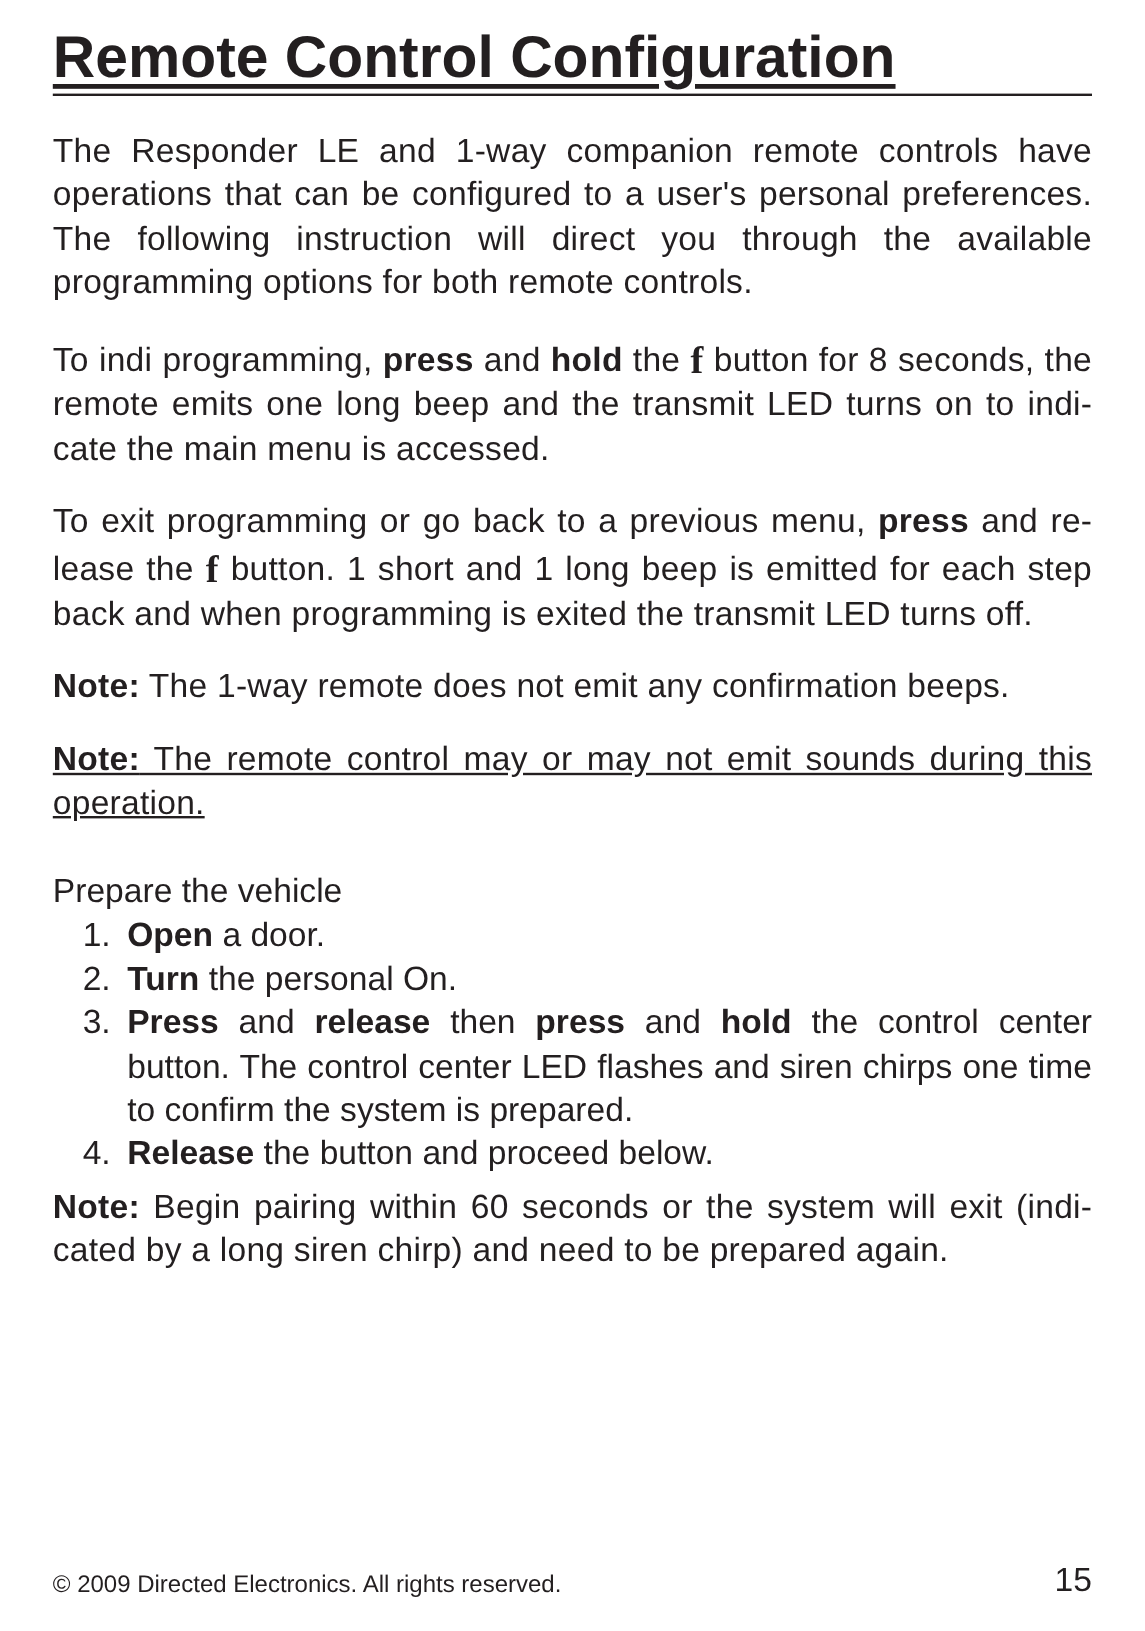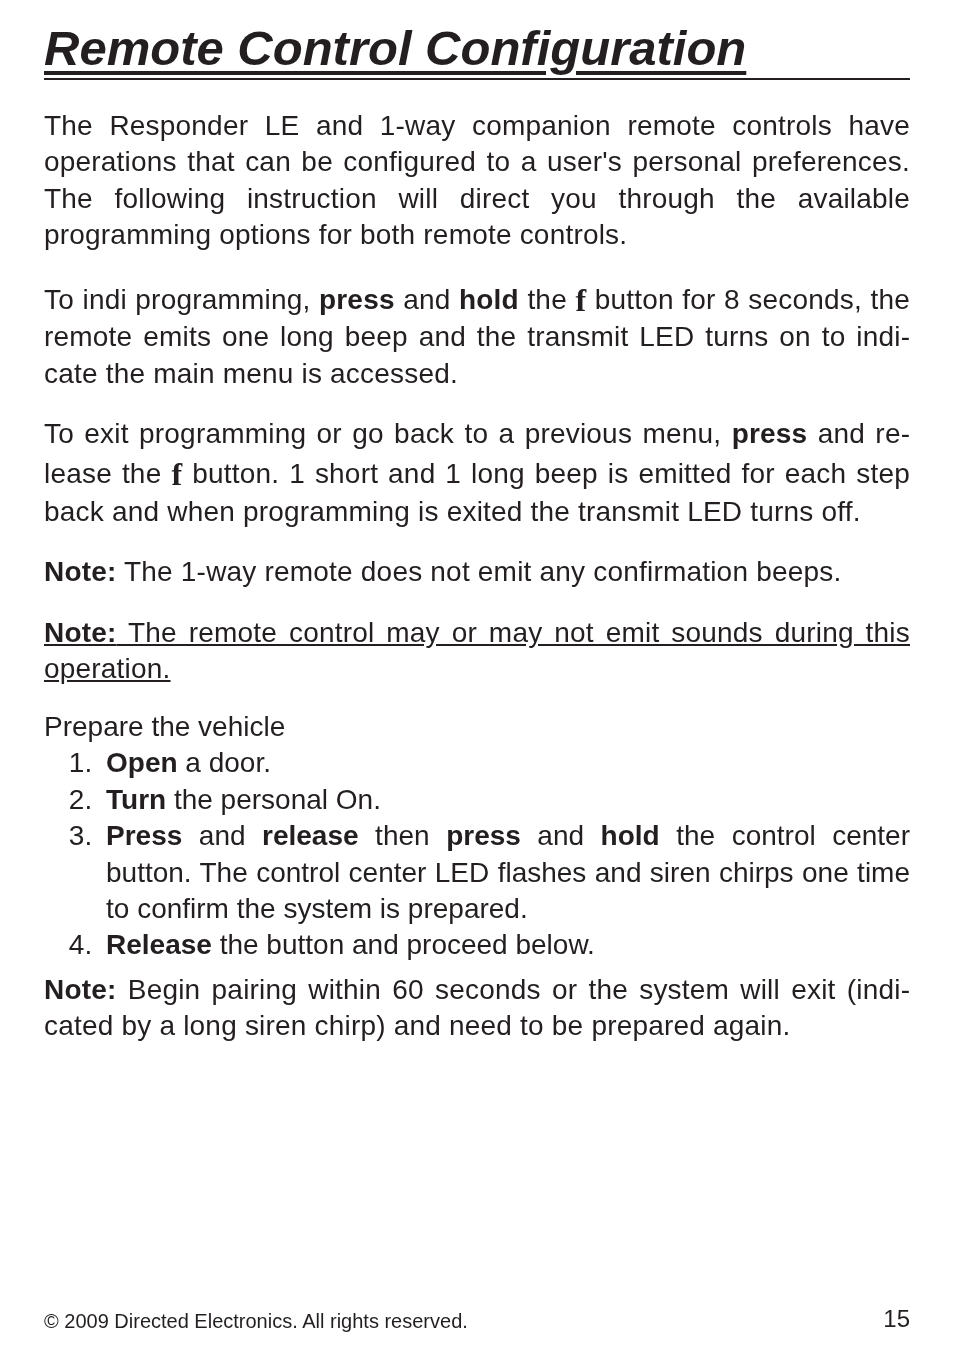--- a/index.html
+++ b/index.html
@@ -23,33 +23,32 @@
     font-family: "Arial Narrow", "Helvetica Neue", Arial, sans-serif;
     font-stretch: condensed;
     font-weight: 700;
     font-size: 49px;
     letter-spacing: 0px;
     border-bottom: 2px solid #231f20;
     padding-bottom: 2px;
     margin-bottom: 28px;
     text-decoration: underline;
     text-underline-offset: 6px;
-    font-style: italic;
   }
   .h2 {
     font-family: "Arial Narrow", "Helvetica Neue", Arial, sans-serif;
     font-stretch: condensed;
     font-weight: 700;
     font-size: 36px;
     margin-bottom: 2px;
   }
   .h3 {
     font-weight: 400;
     font-size: 28px;
-    margin-top: 24px;
+    margin-top: 40px;
     margin-bottom: 2px;
   }
   .para {
     font-size: 28px;
     line-height: 1.3;
     text-align: justify;
     margin-bottom: 24px;
     letter-spacing: 0.2px;
   }
   .bold { font-weight: 600; }
@@ -82,21 +81,21 @@
     display: flex;
     justify-content: space-between;
     align-items: flex-end;
   }
   .copyright {
     font-family: "Arial Narrow", "Helvetica Neue", Arial, sans-serif;
     font-stretch: condensed;
     font-size: 20px;
   }
   .page-num {
-    font-size: 24px;
+    font-size: 28px;
   }
 </style>
 </head>
 <body>
 
 <div class="page">
 
   <div class="title">Remote Control Configuration</div>
 
 

